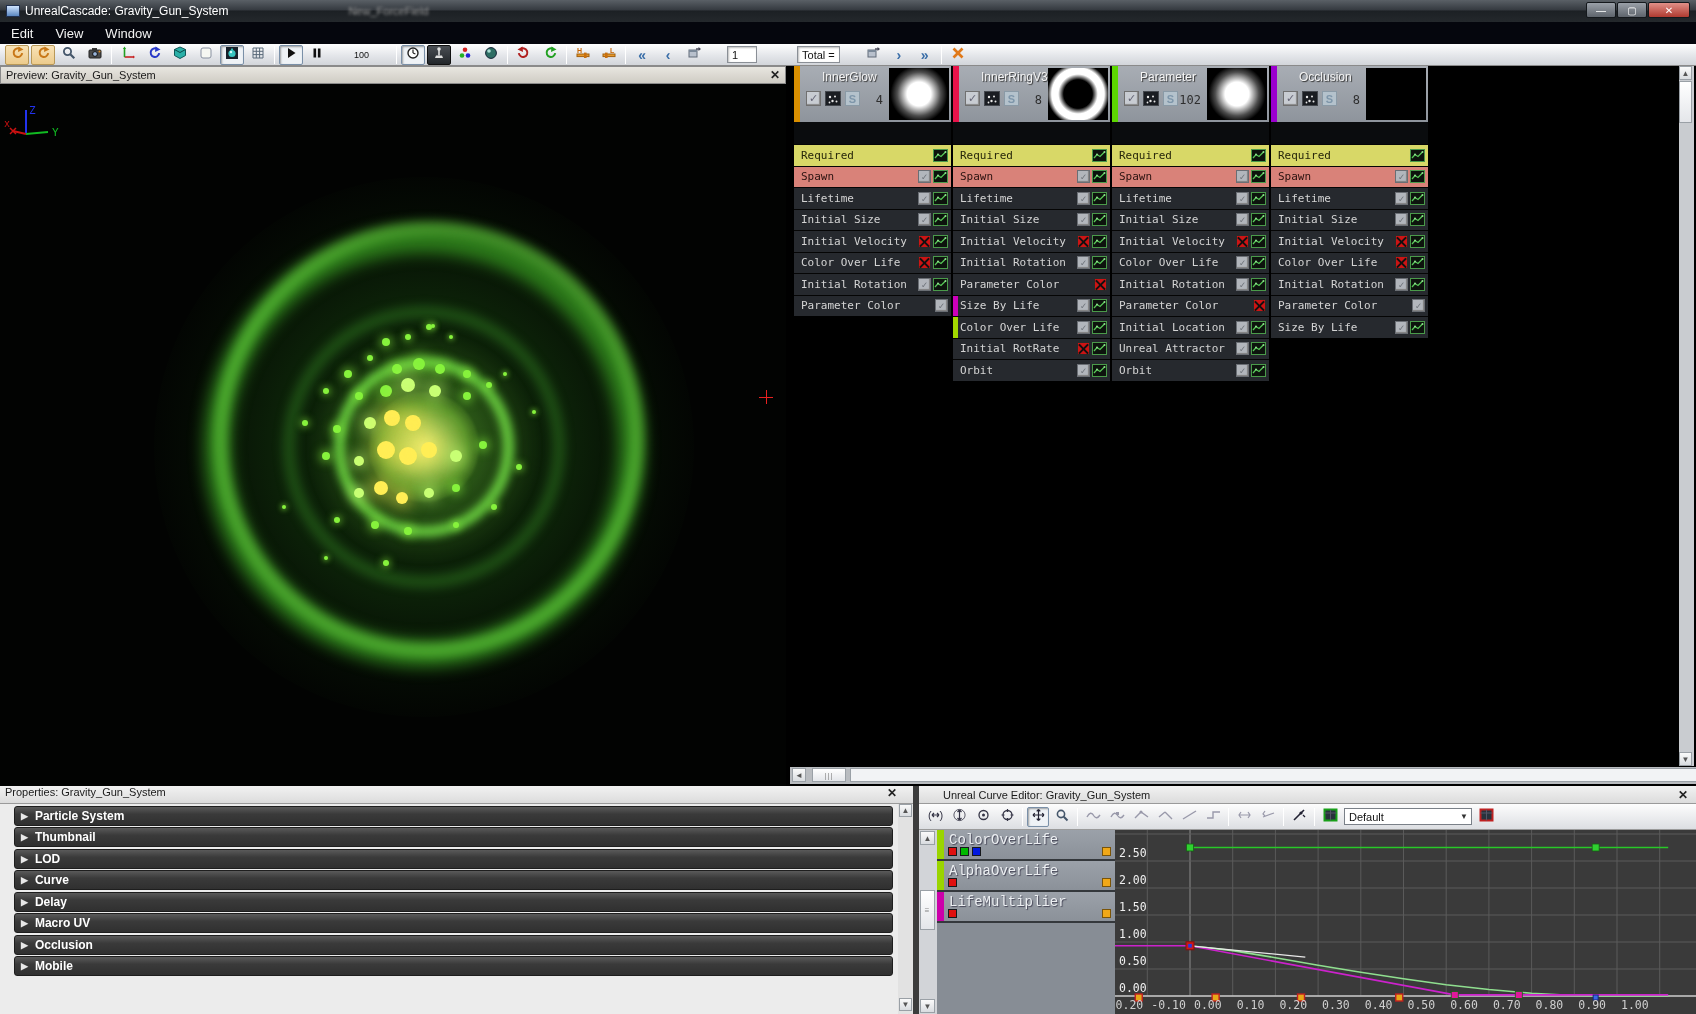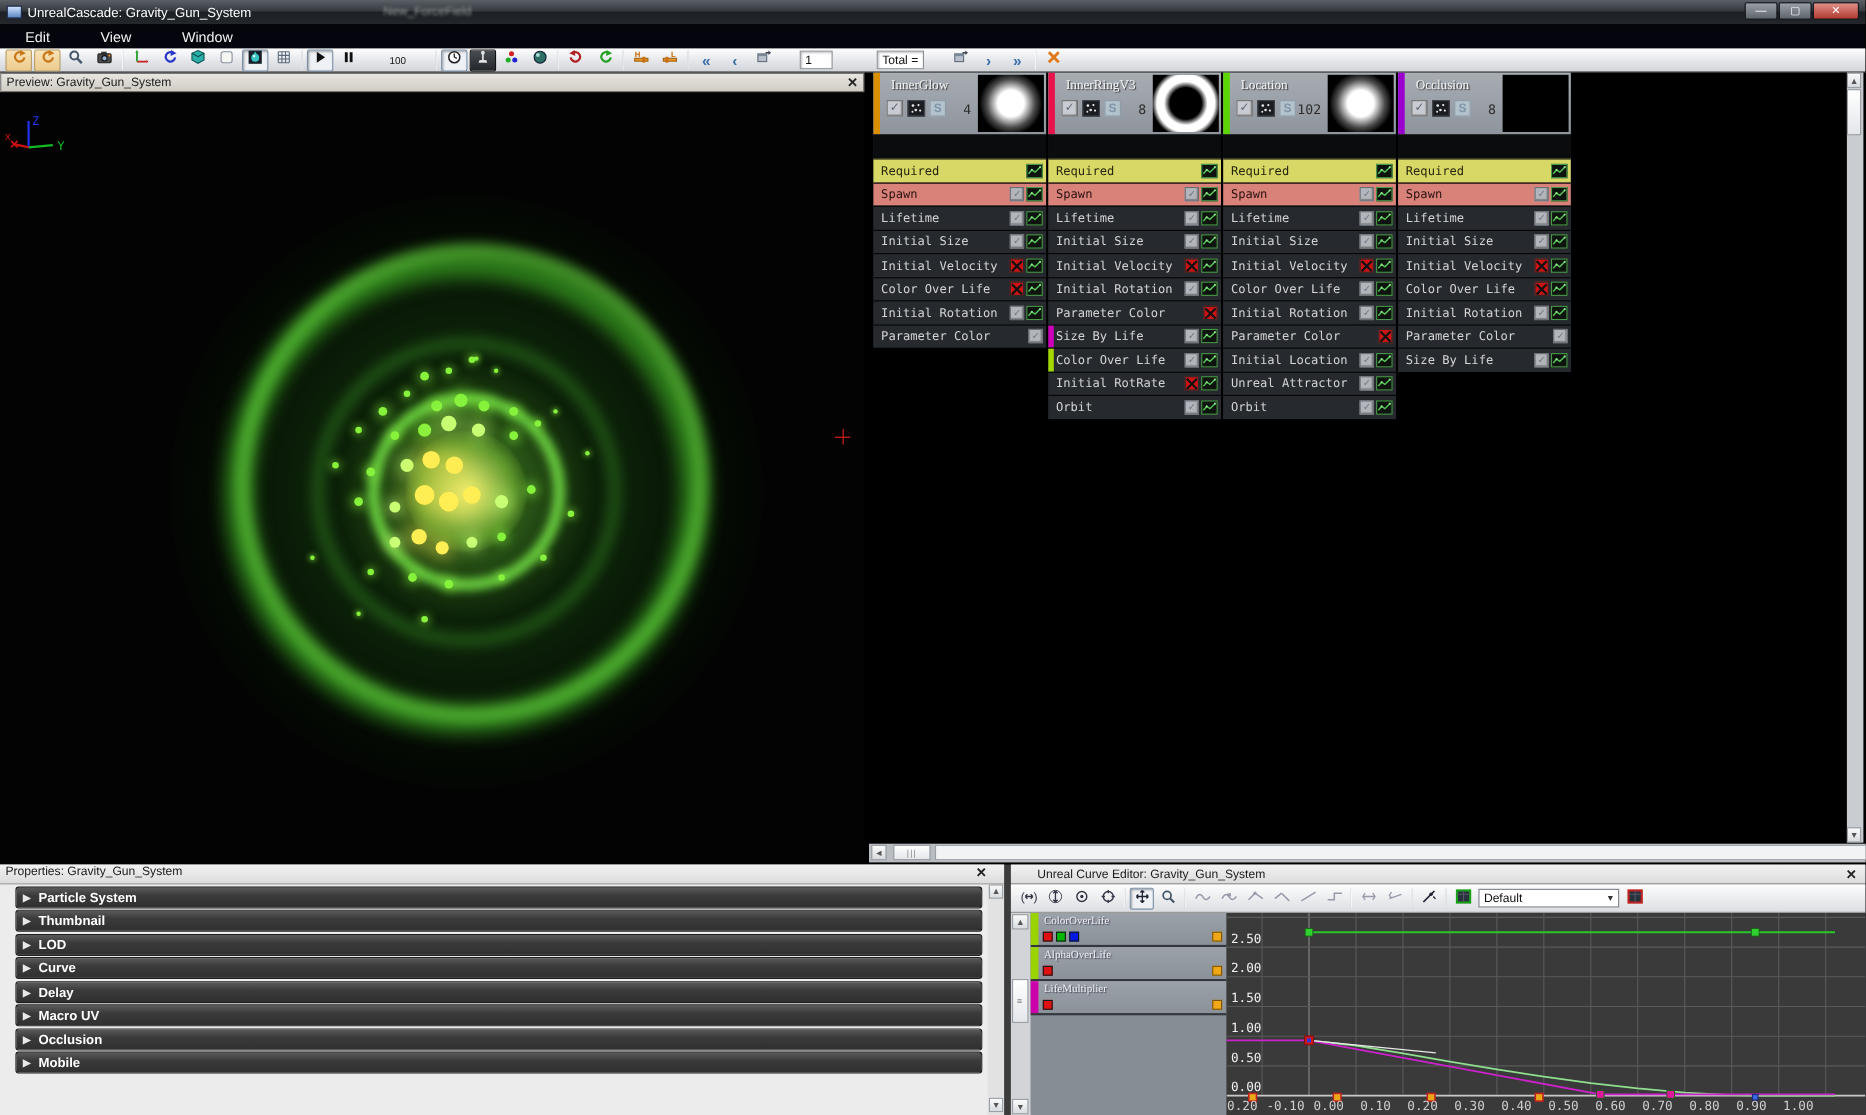--- a/index.html
+++ b/index.html
@@ -15,21 +15,21 @@
     background:linear-gradient(#cfe4ff,#5a86c0); border:1px solid #203050; }
   #ghost-title { color:#9a9a9a; filter:blur(1.6px); margin-left:120px; font-size:11px; }
   #winbtns { position:absolute; right:6px; top:2px; display:flex; gap:1px; }
   .wbtn { width:30px; height:16px; border:1px solid #14181c; border-radius:2px;
     background:linear-gradient(#9aa0a8,#5e646c); color:#fff; font-size:10px;
     display:flex; align-items:center; justify-content:center; }
   .wbtn.close { width:42px; background:linear-gradient(#e09088,#b03a30); }
 
   #menubar { position:absolute; left:0; top:22px; width:1696px; height:22px;
     background:#05060d; display:flex; align-items:center; }
-  .menu-item { color:#f2f2f2; font-size:13px; padding:0 23px; height:22px;
+  .menu-item { color:#f2f2f2; font-size:13px; padding:0 11px; height:22px;
     display:flex; align-items:center; }
 
   
   #toolbar { position:absolute; left:0; top:44px; width:1696px; height:22px;
     background:linear-gradient(#fefefe,#e4e6ea 55%,#d2d5da);
     border-bottom:1px solid #8a8a8a; display:flex; align-items:center; padding-left:4px; }
   .tsep { width:1px; height:18px; background:#9aa0a6; border-right:1px solid #fff; margin:0 3px; }
   .tbtn { min-width:24px; height:20px; margin:0 1px; display:flex; align-items:center;
     justify-content:center; border:1px solid transparent; border-radius:2px; }
   .tbtn.tan { background:linear-gradient(#f8e2b6,#eccb8c); border:1px solid #b89858; }
@@ -67,22 +67,22 @@
   #crosshair-v { position:absolute; width:1px; height:14px; background:#e82020; }
   #crosshair-h { position:absolute; width:14px; height:1px; background:#e82020; }
   #axis-gizmo { position:absolute; left:0; top:0; width:80px; height:60px;
     font-family:"DejaVu Sans Mono", monospace; font-size:11px; }
 
   
   #emitters { position:absolute; left:786px; top:66px; width:910px; height:720px; background:#000; }
   .ecol { position:absolute; top:0; width:157px; background:#1f2226; }
   .ehead { position:relative; height:56px; background:linear-gradient(#a8adb4,#8e949c); overflow:hidden; }
   .ehead .stripe { position:absolute; left:0; top:0; width:6px; height:100%; }
-  .ehead .ename { position:absolute; left:16px; top:4px; font-size:12px; color:#f4f4f4;
-    font-family:Liberation Serif, serif; text-shadow:1px 1px 1px #333; }
+  .ehead .ename { position:absolute; left:28px; top:4px; font-size:12px; color:#f4f4f4;
+    font-family:Liberation Sans, sans-serif; text-shadow:1px 1px 1px #333; }
   .ehead .hrow { position:absolute; left:12px; top:25px; display:flex; gap:4px; align-items:center; }
   .hchk { width:15px; height:15px; background:#c8ccd2; border:1px solid #707070;
     box-shadow:inset -1px -1px 1px #888; color:#667; font-size:11px; line-height:13px; text-align:center; }
   .hburst { width:16px; height:15px; background:#1a1d22; border:1px solid #44484e; }
   .hS { width:15px; height:15px; background:#b4c2cc; color:#7e96aa; font-size:11px; font-weight:bold;
     text-align:center; line-height:14px; border:1px solid #8a9aa6; }
   .ecount { position:absolute; top:27px; right:68px; font-size:12px; color:#2e2e2e;
     font-family:"DejaVu Sans Mono", monospace; }
   .ethumb { position:absolute; right:2px; top:2px; width:60px; height:52px; background:#000; }
   .ethumb.glow { background:#000 radial-gradient(circle at 50% 50%, #fff 30%, rgba(255,255,255,.3) 55%, transparent 72%); }
@@ -137,22 +137,22 @@
   .cbtn.grayed { color:#aab; }
   #curve-dropdown { width:128px; height:17px; background:#fff; border:1px solid #7a8088;
     display:flex; align-items:center; font-size:11px; color:#111; padding-left:4px; margin:0 2px; }
   #curve-dropdown .dd { margin-left:auto; font-size:8px; color:#333; padding-right:3px; }
   #curve-body { position:relative; height:184px; }
   #curve-scroll { position:absolute; left:0; top:0; width:18px; height:184px; background:#d2d4d8; }
   #tracks { position:absolute; left:18px; top:0; width:178px; height:184px; background:#878d95; }
   .track { position:relative; height:31px; background:linear-gradient(#9ba1a9,#8b9199);
     border-bottom:2px solid #34383c; }
   .track .tstripe { position:absolute; left:0; top:0; width:7px; height:100%; }
-  .track .tname { position:absolute; left:12px; top:2px; font-size:10px; color:#eceff2;
-    font-family:Liberation Serif, serif; text-shadow:1px 1px 1px #445; }
+  .track .tname { position:absolute; left:12px; top:2px; font-size:14px; color:#eceff2;
+    font-family:Liberation Mono, monospace; text-shadow:1px 1px 1px #445; }
   .track .chans { position:absolute; left:11px; bottom:3px; display:flex; gap:3px; }
   .csq { width:9px; height:9px; border:1px solid #16181c; }
   .track .showsq { position:absolute; right:4px; bottom:3px; width:9px; height:9px;
     background:#f0a818; border:1px solid #7a5408; }
   #graph { position:absolute; left:196px; top:0; width:581px; height:184px; background:#3a3a3a; }
 </style>
 </head>
 <body>
 
 <div id="app">
@@ -663,21 +663,21 @@
                   <polyline points="1,8 4,4.5 7,6.5 11.5,2" fill="none" stroke="#58c858" stroke-width="1.3"></polyline>
                   <circle cx="4" cy="4.5" r="1" fill="#8fe08f"></circle>
                   <circle cx="11.5" cy="2" r="1" fill="#8fe08f"></circle>
                 </svg></span>
             </span>
           </div>
         </div>
         <div class="ecol" style="left: 326px; width: 157px;">
           <div class="ehead">
             <div class="stripe" style="background: rgb(92, 214, 0);"></div>
-            <div class="ename">Location</div>
+            <div class="ename">Parameter</div>
             <div class="hrow">
               <div class="hchk">✓</div>
               <div class="hburst"><svg width="14" height="13" viewBox="0 0 14 13">
                   <circle cx="4" cy="4" r="1.2" fill="#e8e8e8"></circle>
                   <circle cx="9" cy="3.5" r="1" fill="#e8e8e8"></circle>
                   <circle cx="6.5" cy="8" r="1.2" fill="#e8e8e8"></circle>
                   <circle cx="10.5" cy="8.5" r="1" fill="#e8e8e8"></circle>
                   <circle cx="3.5" cy="9.5" r="0.9" fill="#e8e8e8"></circle>
                 </svg></div>
               <div class="hS">S</div>

